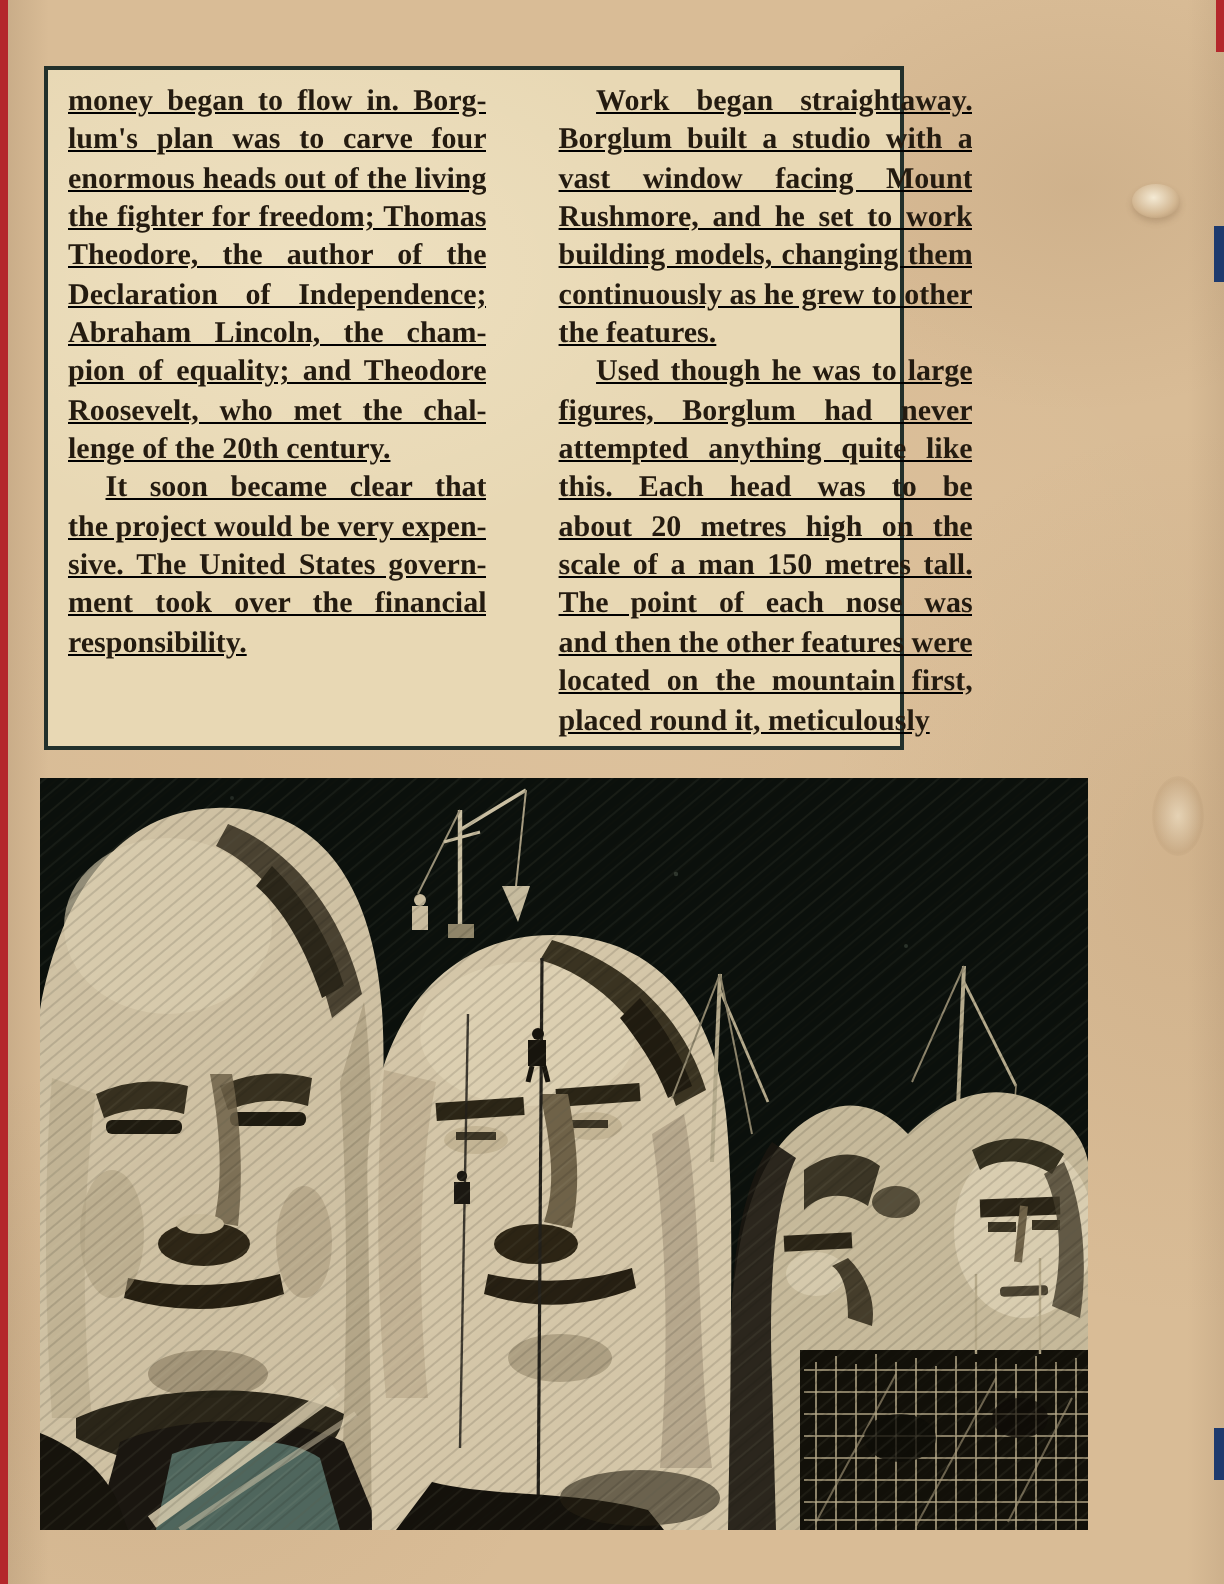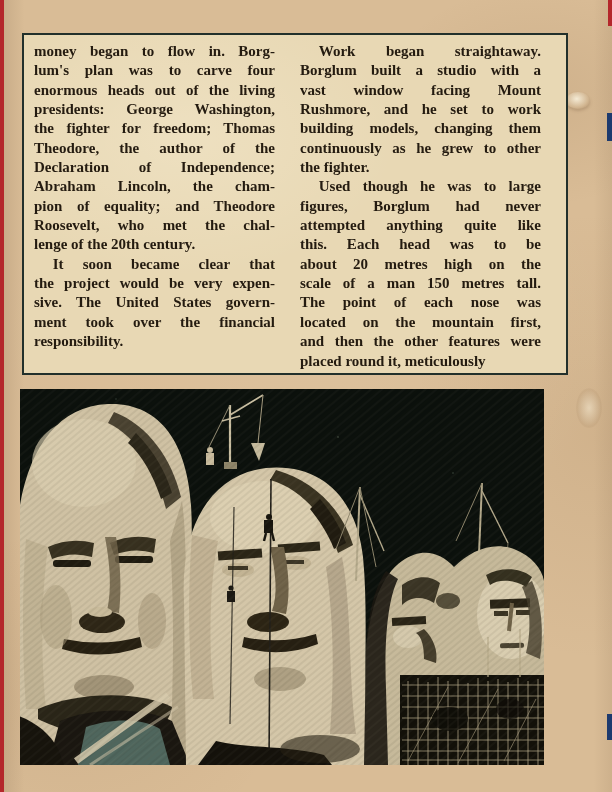--- a/index.html
+++ b/index.html
@@ -23,26 +23,26 @@
   .blemish{
     position:absolute;left:566px;top:92px;width:24px;height:17px;border-radius:50%;
     background:radial-gradient(ellipse at 45% 40%, rgba(248,240,220,.9), rgba(210,185,150,.35) 60%, rgba(120,90,60,.18) 75%, transparent 85%);
     box-shadow:0 2px 3px rgba(110,85,55,.25);
   }
   .blemish2{
     position:absolute;left:576px;top:388px;width:26px;height:40px;border-radius:50%;
     background:radial-gradient(ellipse at 50% 50%, rgba(245,235,212,.55), rgba(160,130,95,.15) 65%, transparent 80%);
   }
   .text-panel{
-    position:absolute;left:22px;top:33px;width:546px;height:342px;box-sizing:border-box;
+    position:absolute;left:22px;top:33px;width:430px;height:342px;box-sizing:border-box;
     border:2px solid var(--rule,#22302b);
     background:var(--panel,#e8d8b4);
     background-image:radial-gradient(ellipse 300px 200px at 30% 30%, rgba(255,248,228,.25), transparent 70%);
     padding:7px 9px 0 10px;
-    display:flex;gap:25px;
+    display:flex;gap:36px;text-decoration:underline;
   }
   .col{width:241px;color:var(--ink,#241b10);font-size:15px;font-weight:700;line-height:19.35px;}
   .para{margin:0;}
   .line{text-align:justify;text-align-last:justify;white-space:nowrap;overflow:hidden;}
   .line.last{text-align-last:left;}
   .line.indent{text-indent:1.25em;}
   .illustration{position:absolute;left:20px;top:389px;width:524px;height:376px;display:block;}
 </style>
 </head>
 <body>
@@ -55,21 +55,20 @@
   <div class="edge-mark mark-right-lower"></div>
   <div class="blemish"></div>
   <div class="blemish2"></div>
 
   <div class="text-panel">
     <div class="col" id="col-left">
         <div class="para">
           <div class="line">money began to flow in. Borg-</div>
           <div class="line">lum's plan was to carve four</div>
           <div class="line">enormous heads out of the living</div>
-          <div class="line">presidents: George Washington,</div>
           <div class="line">the fighter for freedom; Thomas</div>
           <div class="line">Theodore, the author of the</div>
           <div class="line">Declaration of Independence;</div>
           <div class="line">Abraham Lincoln, the cham-</div>
           <div class="line">pion of equality; and Theodore</div>
           <div class="line">Roosevelt, who met the chal-</div>
           <div class="line last">lenge of the 20th century.</div>
         </div>
         <div class="para">
           <div class="line indent">It soon became clear that</div>
@@ -80,32 +79,32 @@
         </div>
       </div>
     <div class="col" id="col-right">
         <div class="para">
           <div class="line indent">Work began straightaway.</div>
           <div class="line">Borglum built a studio with a</div>
           <div class="line">vast window facing Mount</div>
           <div class="line">Rushmore, and he set to work</div>
           <div class="line">building models, changing them</div>
           <div class="line">continuously as he grew to other</div>
-          <div class="line last">the fighter.</div>
+          <div class="line last">the features.</div>
         </div>
         <div class="para">
           <div class="line indent">Used though he was to large</div>
           <div class="line">figures, Borglum had never</div>
           <div class="line">attempted anything quite like</div>
           <div class="line">this. Each head was to be</div>
           <div class="line">about 20 metres high on the</div>
           <div class="line">scale of a man 150 metres tall.</div>
           <div class="line">The point of each nose was</div>
+          <div class="line">and then the other features were</div>
           <div class="line">located on the mountain first,</div>
-          <div class="line">and then the other features were</div>
           <div class="line last">placed round it, meticulously</div>
         </div>
       </div>
   </div>
 
   <svg class="illustration" viewBox="0 0 524 376" role="img">
     <defs>
       <pattern id="tex" width="5" height="5" patternUnits="userSpaceOnUse" patternTransform="rotate(-40)">
         <line x1="0" y1="1" x2="5" y2="1" stroke="#141209" stroke-width="1" opacity="0.13"></line>
       </pattern>

